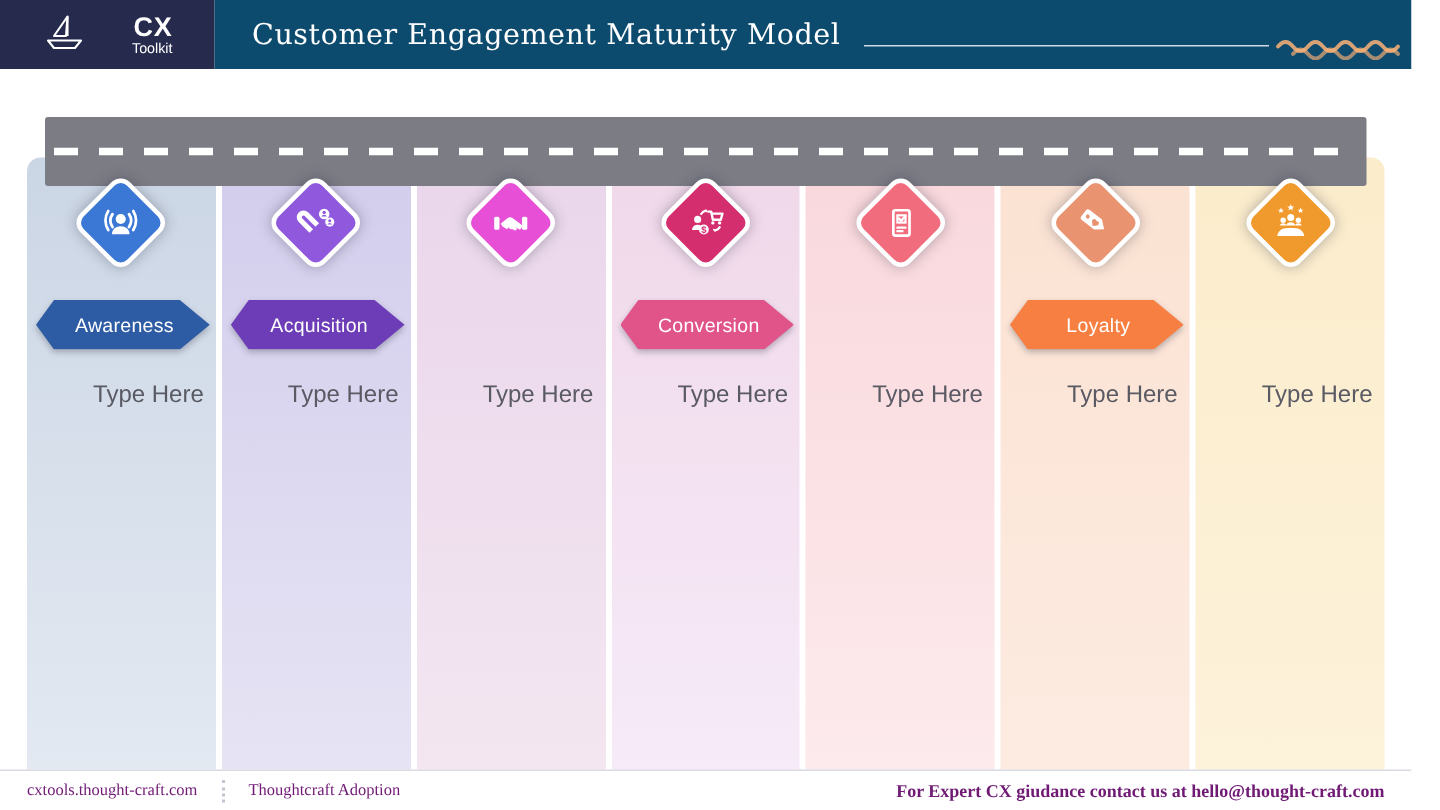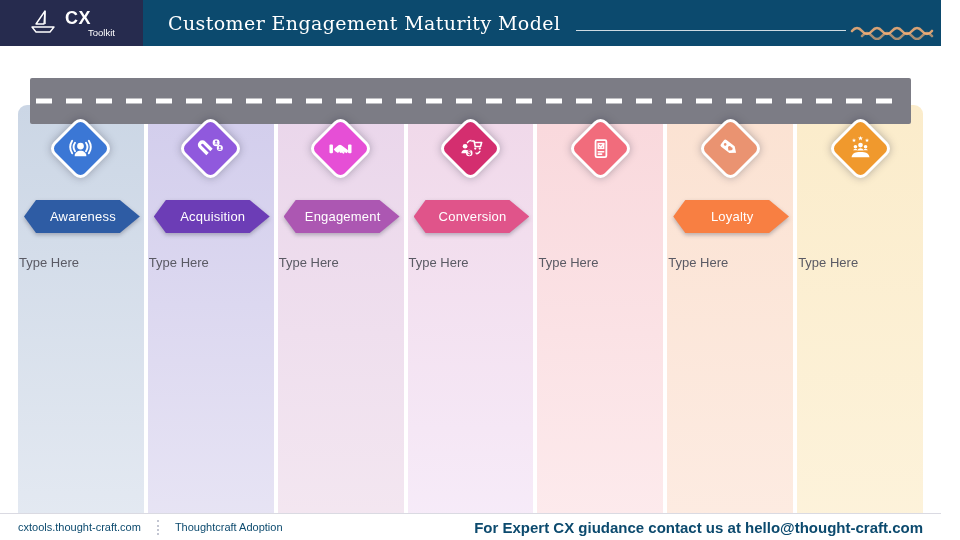--- a/index.html
+++ b/index.html
@@ -1,19 +1,19 @@
 <!DOCTYPE html>
 <html><head>
 <meta charset="utf-8">
 <style>
   * { margin:0; padding:0; box-sizing:border-box; }
   html,body { background:#fff; }
   .slide {
     position:relative; width:941px; height:540px; background:#fff;
-    font-family:"Liberation Sans", sans-serif; overflow:hidden;
+    font-family:"Liberation Sans", sans-serif; overflow:hidden;text-align:right;
   }
 
   
   .header { position:absolute; top:0; left:0; right:0; height:46px; display:flex; }
   .logo-block {
     width:143px; height:46px; background:#262B4E; flex:0 0 auto;
     display:flex; align-items:center; justify-content:center; gap:7px;
   }
   .logo-text { color:#fff; line-height:1; }
   .logo-text .cx { font-size:18px; font-weight:bold; letter-spacing:.5px; }
@@ -67,34 +67,34 @@
     filter:drop-shadow(0 2px 2px rgba(60,60,80,.35));
   }
   .banner-shape {
     width:100%; height:100%; background:var(--banner);
     clip-path:polygon(12px 0, calc(100% - 20px) 0, 100% 50%, calc(100% - 20px) 100%, 12px 100%, 0 50%);
     display:flex; align-items:center; justify-content:center;
   }
   .banner-shape span { color:#fff; font-size:13px; letter-spacing:.2px; padding-left:2px; }
   .placeholder {
     position:absolute; top:150px; left:1px; right:8px;
-    color:#5A5A64; font-size:13px;
+    color:#5A5A64; font-size:16px;
   }
 
   
   .footer {
     position:absolute; left:0; right:0; bottom:0; height:27px;
     border-top:1px solid #DADAE2; display:flex; align-items:center;
     padding:0 18px; gap:16px; background:#fff;
-    font-family:Liberation Sans, sans-serif; color:#0c4a6e;
+    font-family:Liberation Serif, serif; color:#701a75;
   }
   .footer .sep { height:15px; border-left:2px dotted #C3C6D2; }
   .footer .site, .footer .brand { font-size:11px; }
   .footer .spacer { flex:1; }
-  .footer .contact { font-size:15px; font-weight:600; }
+  .footer .contact { font-size:12px; font-weight:600; }
 
   svg { display:block; }
 </style>
 </head>
 <body>
 
 <div class="slide">
 
   <div class="header">
     <div class="logo-block">
@@ -173,25 +173,20 @@
           <div class="icon">
             <svg width="27" height="27" viewBox="0 0 24 24">
               <rect x="2.2" y="8.4" width="3.1" height="7.8" rx=".9" fill="#fff"></rect>
               <rect x="18.7" y="8.4" width="3.1" height="7.8" rx=".9" fill="#fff"></rect>
               <path d="M6 12.6l4.2-3.4a2.2 2.2 0 0 1 2.6-.1l5.4 3.9a1.3 1.3 0 0 1 .3 1.8l-1 1.4-2.7-1.6-1.2 1.5-2.7-1.4-1.1 1.2-2.5-1.5z" fill="#fff"></path>
               <circle cx="12.1" cy="14.9" r="1" fill="#fff"></circle>
               <circle cx="14.6" cy="15.6" r="1" fill="#fff"></circle>
             </svg>
           </div>
         </div>
-        <div class="banner">
-          <div class="banner-shape">
-              <span>Engagement</span>
-            </div>
-        </div>
         <div class="placeholder">Type Here</div>
       </div>
 
       <div class="column" style="--diamond: #D42E6F; --banner: #E0548A; --col-top: #F0D8E9; --col-bottom: #F7EDFA;">
         <div class="diamond">
           <div class="icon">
             <svg width="27" height="27" viewBox="0 0 24 24">
               <g stroke="#fff" stroke-width="1.4" fill="none" stroke-linejoin="round">
                 <path d="M13.3 5.4h1.9l1 4.8h4.7l1-3.6h-6.4"></path>
               </g>

